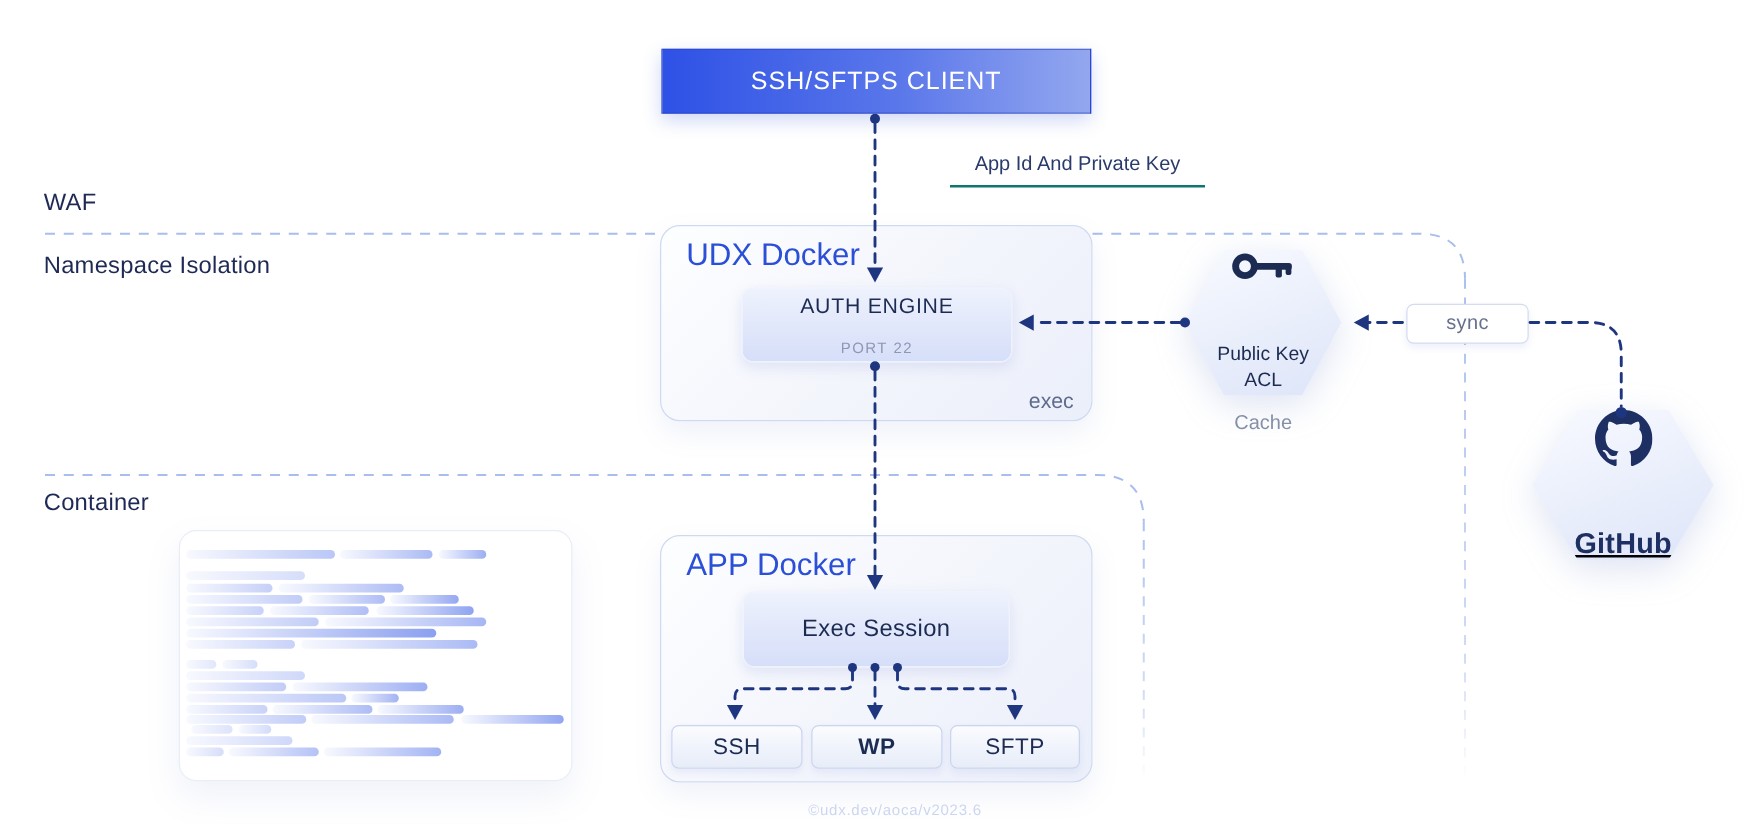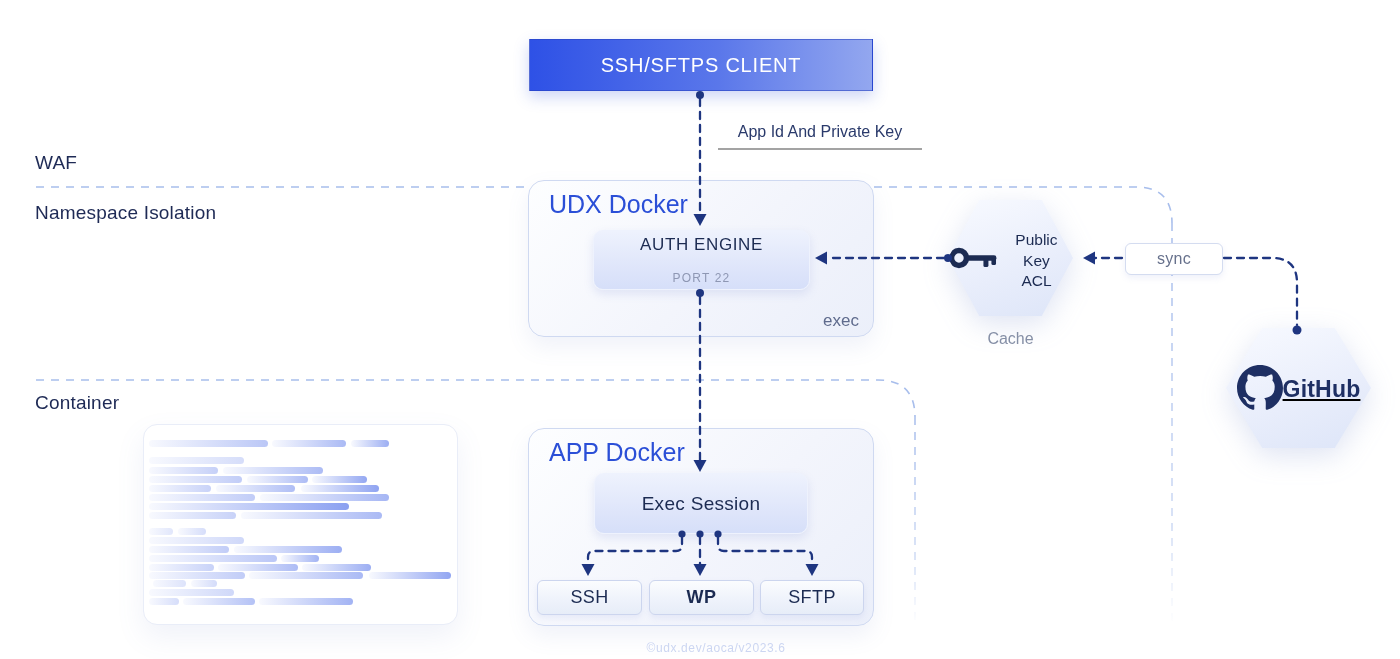--- a/index.html
+++ b/index.html
@@ -15,23 +15,23 @@
   .client-box{
     left:529px;top:39px;width:342px;height:50px;border-radius:0;
     background:linear-gradient(90deg,#2e51e6 0%,#5a77ea 55%,#93a7ef 100%);
     border:1px solid rgba(38,64,190,.55);
     box-shadow:0 6px 14px rgba(60,90,220,.25);
     display:flex;align-items:center;justify-content:center;
     color:#ffffff;font-size:20px;font-weight:500;letter-spacing:.8px;
   }
   
   .annotation{
-    left:718px;top:123px;width:204px;text-align:center;
+    left:760px;top:123px;width:204px;text-align:center;
     color:#2a3a6b;font-size:16px;padding-bottom:7px;
-    border-bottom:2px solid #a3a3a3;
+    border-bottom:2px solid #0f766e;
   }
   
   .docker-box{
     border-radius:16px;
     background:linear-gradient(135deg,#fdfeff 0%,#f3f5fc 55%,#ebeffa 100%);
     border:1px solid #cfd9f1;
     box-shadow:0 10px 22px rgba(110,130,200,.10);
   }
   .docker-title{position:absolute;left:20px;top:9px;color:#2b4fd7;font-size:25px;font-weight:500;}
   .exec-label{position:absolute;right:14px;bottom:5px;color:#5f6b8d;font-size:17px;}
@@ -52,21 +52,21 @@
     background:linear-gradient(180deg,#fbfcfe 0%,#eef2fb 60%,#e7edf8 100%);
     border:1px solid #ccd5ee;
     box-shadow:0 3px 6px rgba(120,140,210,.12);
     display:flex;align-items:center;justify-content:center;
     color:#1c2b52;font-size:18px;letter-spacing:.4px;
   }
   
   .hex{
     clip-path:polygon(25% 0%,75% 0%,100% 50%,75% 100%,25% 100%,0% 50%);
     background:linear-gradient(160deg,#f8faff 0%,#e8edfb 60%,#dde5f8 100%);
-    display:flex;flex-direction:row;align-items:center;justify-content:center;
+    display:flex;flex-direction:column;align-items:center;justify-content:space-between;
   }
   .hex-shadow{filter:drop-shadow(0 8px 14px rgba(110,130,200,.22));}
   .hex-text{color:#1c2b52;font-size:15.5px;line-height:1.35;text-align:center;}
   .cache-label{left:948px;top:330px;width:125px;text-align:center;color:#858fa6;font-size:16px;}
   .github-label{color:#1e2f63;font-size:23px;font-weight:bold;margin-top:2px;letter-spacing:.2px;}
   
   .sync-box{
     left:1125px;top:243px;width:96px;height:30px;border-radius:6px;
     background:#ffffff;border:1px solid #d4dcf0;
     box-shadow:0 3px 6px rgba(120,140,210,.12);

